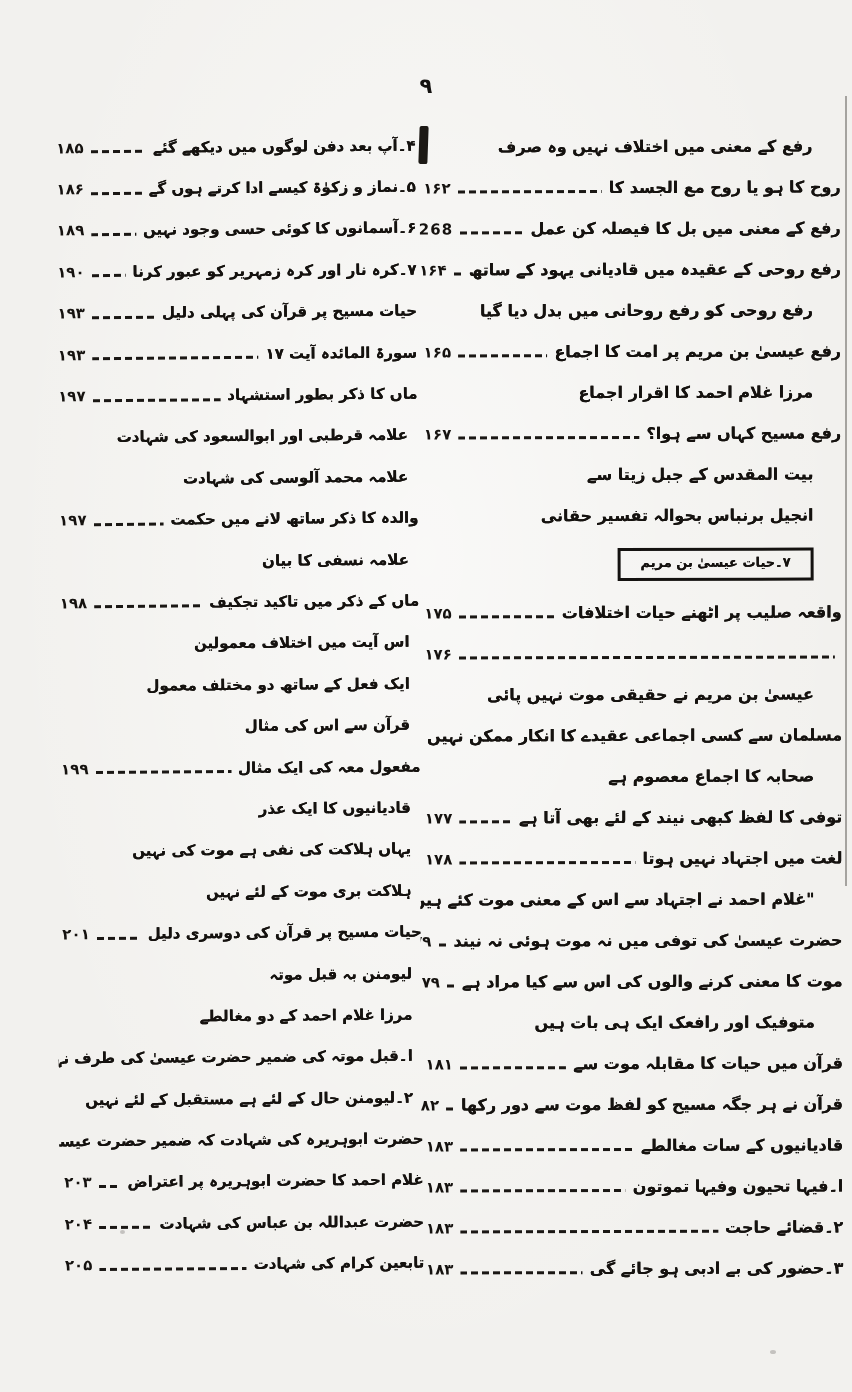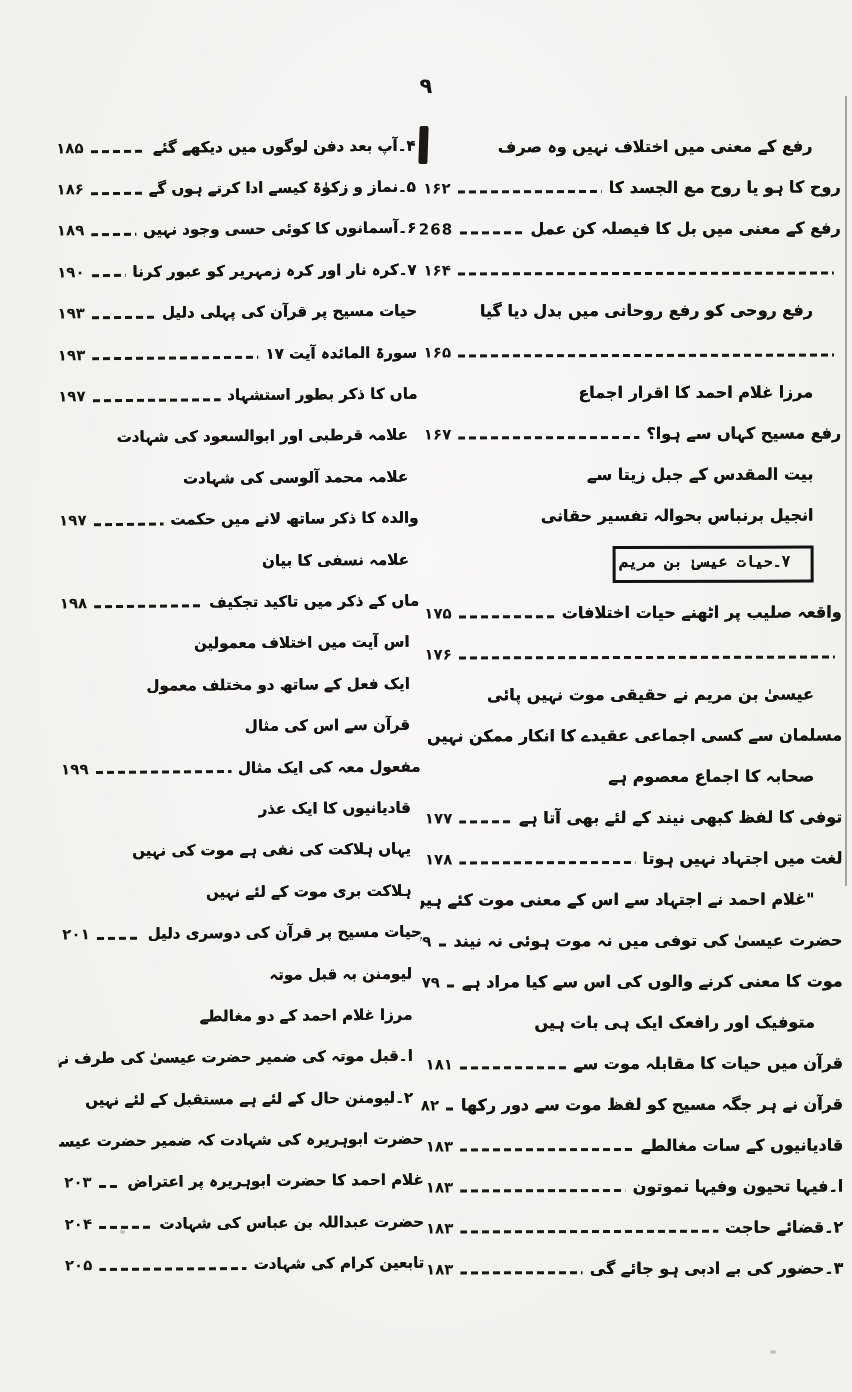--- a/index.html
+++ b/index.html
@@ -52,23 +52,22 @@
     font-size:15px;font-weight:700;
     text-align:right;color:#15120f;
     letter-spacing:1px;
   }
   .row.no-num{justify-content:flex-start;}
   .col-right .row.no-num{padding-right:28px;}
   .col-left .row.no-num{padding-right:10px;}
   .row.boxed{height:56px;padding-right:14px;}
   .row.boxed .txt{
     border:3px solid #141210;
-    padding:4px 20px 8px 4px;
-    font-size:15px;
-    font-family:Liberation Mono, monospace;
+    padding:4px 20px 8px 20px;
+    font-size:13px;
   }
   .edge-line{
     position:absolute;right:5px;top:96px;
     width:2px;height:790px;
     background:rgba(40,36,32,.38);
   }
   .blot{
     position:absolute;left:419px;top:126px;
     width:9px;height:38px;
     background:#1c1915;border-radius:2px;
@@ -95,30 +94,32 @@
     <span class="num">۱۶۲</span>
   </div>
 
   <div class="row">
     <span class="txt">رفع کے معنی میں بل کا فیصلہ کن عمل</span>
     <span class="leader"></span>
     <span class="num">268</span>
   </div>
 
   <div class="row">
+    <span class="txt">رفع روحی کے عقیدہ میں قادیانی یہود کے ساتھ</span>
     <span class="leader"></span>
     <span class="num">۱۶۴</span>
   </div>
 
   <div class="row no-num">
     <span class="txt">رفع روحی کو رفع روحانی میں بدل دیا گیا</span>
 
   </div>
 
   <div class="row">
+    <span class="txt">رفع عیسیٰ بن مریم پر امت کا اجماع</span>
     <span class="leader"></span>
     <span class="num">۱۶۵</span>
   </div>
 
   <div class="row no-num">
     <span class="txt">مرزا غلام احمد کا اقرار اجماع</span>
 
   </div>
 
   <div class="row">

